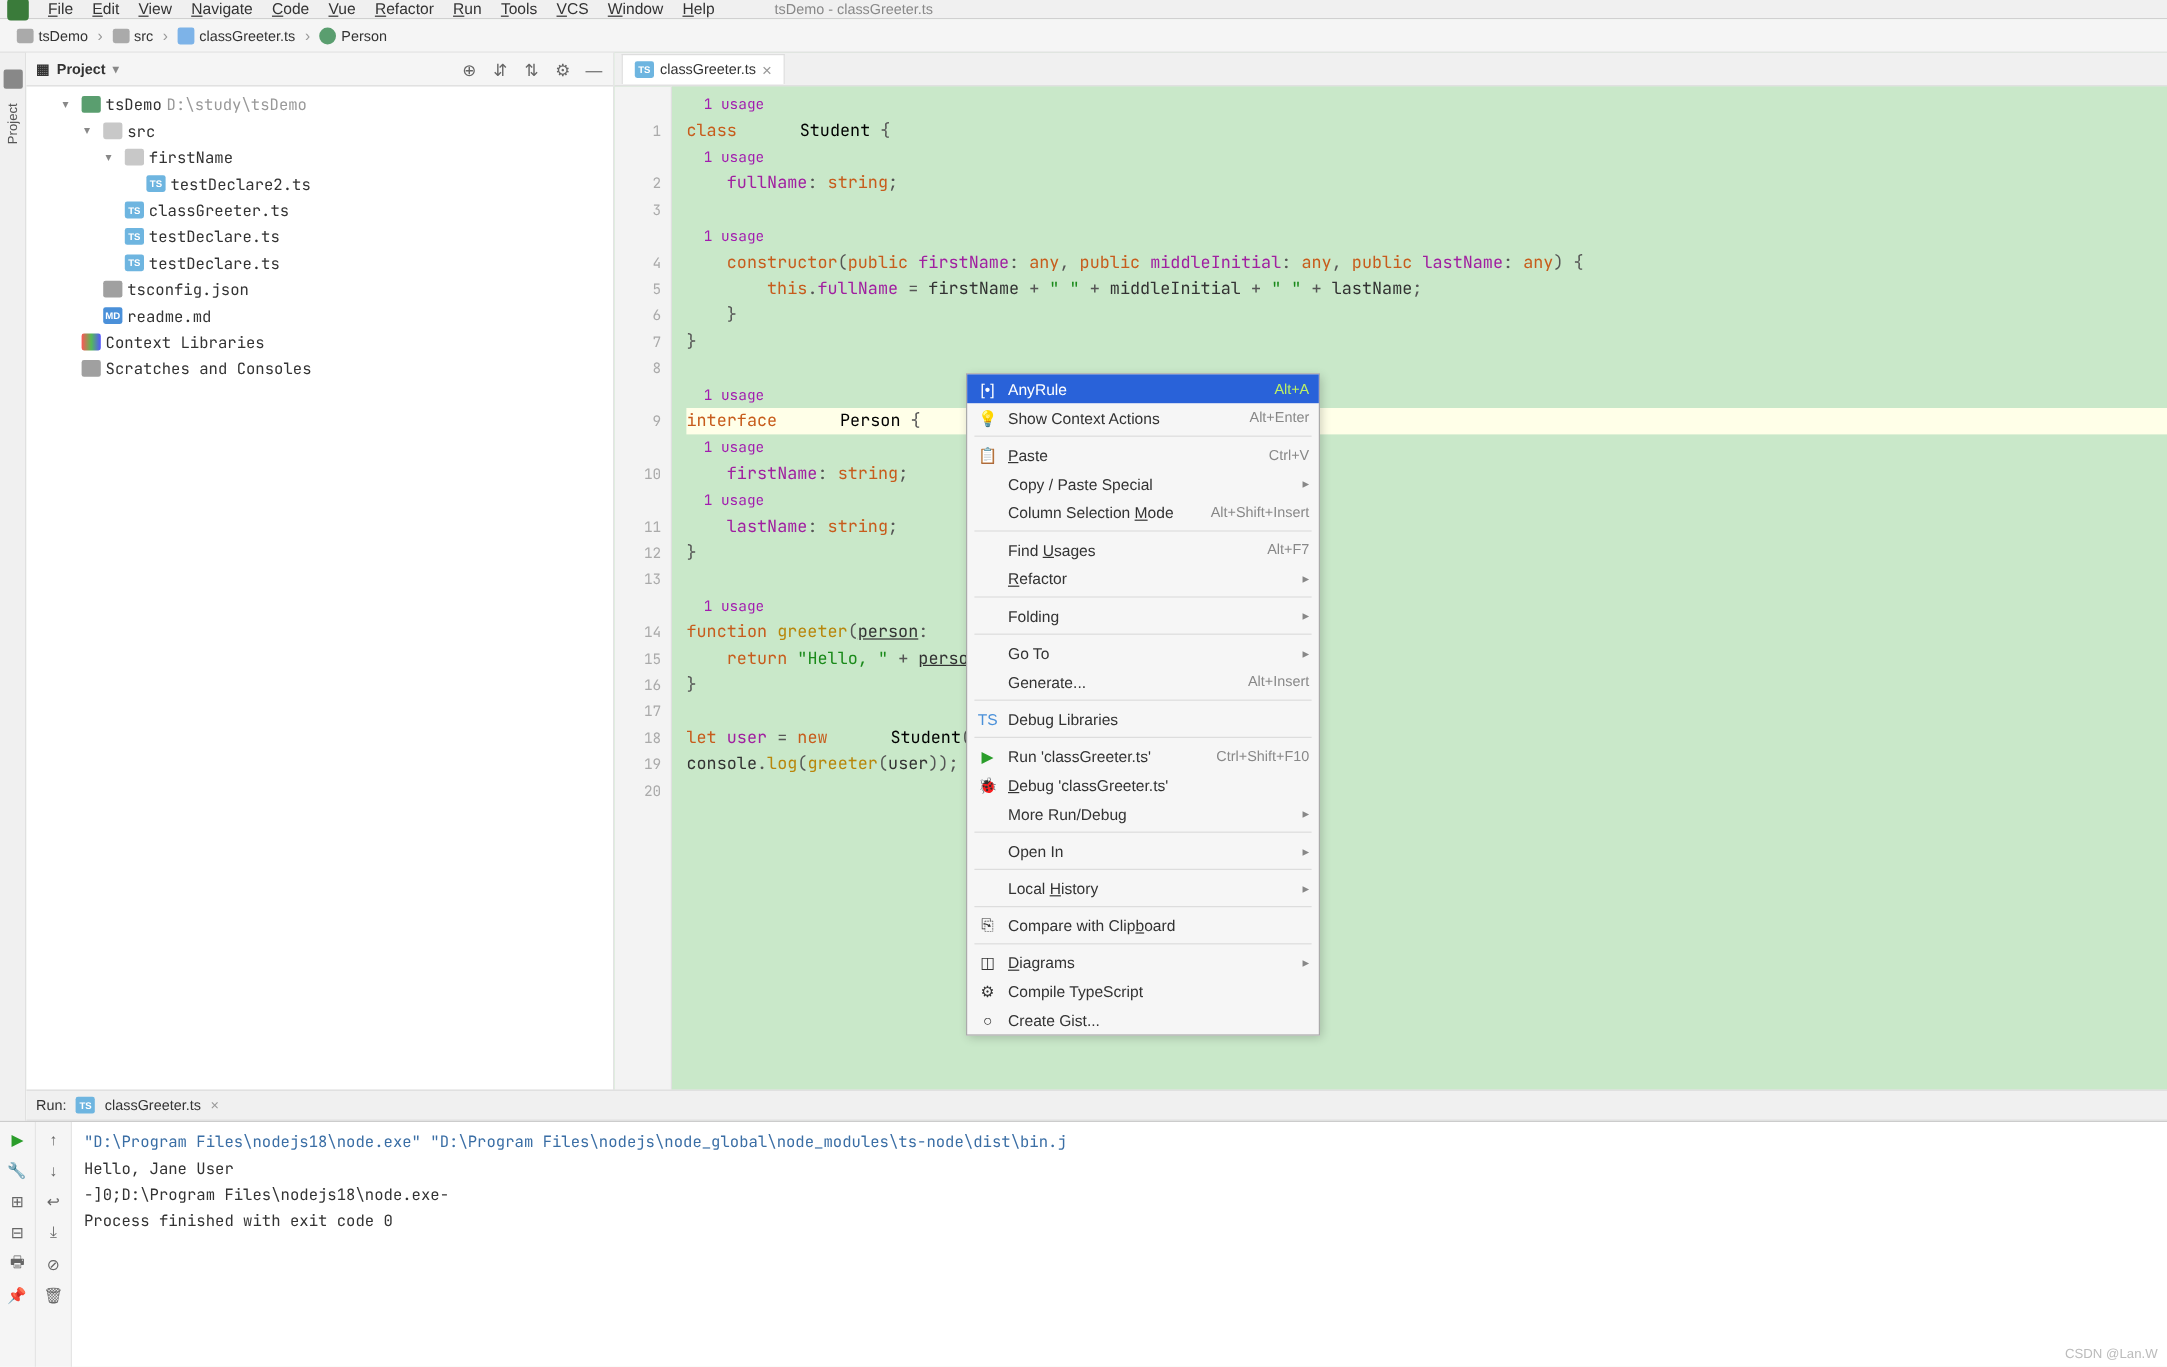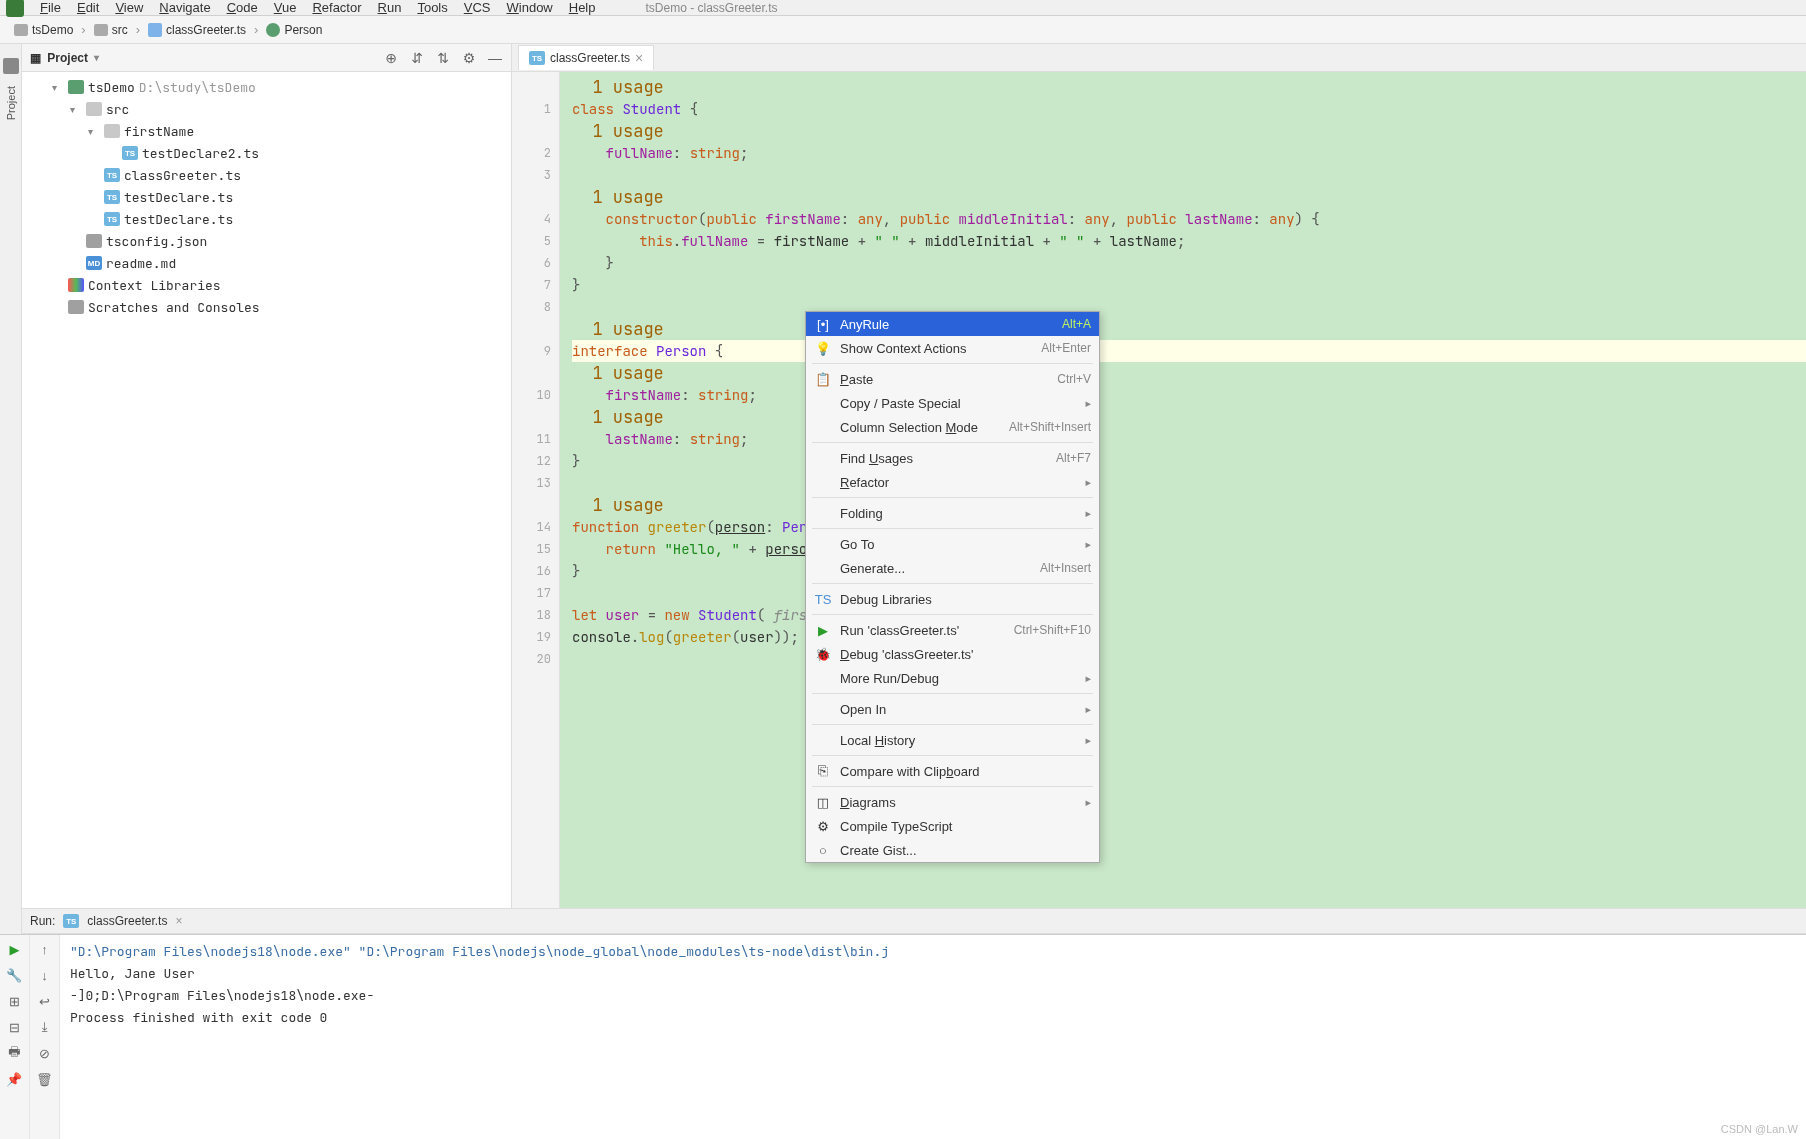--- a/index.html
+++ b/index.html
@@ -40,24 +40,24 @@
 .editor-area { flex: 1; display: flex; flex-direction: column; background: #c9e8c9; min-width: 0; }
 .tabs-bar { height: 28px; background: #f0f0f0; border-bottom: 1px solid #ddd; display: flex; align-items: center; padding-left: 6px; }
 .tab { display: flex; align-items: center; gap: 5px; padding: 4px 10px; background: #fff; border: 1px solid #ddd; border-bottom: none; font-size: 12px; }
 .tab-close { color: #999; cursor: pointer; font-size: 14px; }
 .editor-body { flex: 1; display: flex; overflow: hidden; position: relative; }
 .gutter { width: 48px; background: #f3f3f3; border-right: 1px solid #e0e0e0; color: #aaa; font-family: "JetBrains Mono", Consolas, monospace; font-size: 12px; text-align: right; padding: 4px 8px 4px 0; line-height: 22px; }
 .gutter-line { height: 22px; }
 .gutter-hint { height: 22px; }
 .code { flex: 1; font-family: "JetBrains Mono", Consolas, monospace; font-size: 14px; line-height: 22px; padding: 4px 0 4px 12px; background: #c9e8c9; position: relative; white-space: pre; }
 .code-line { height: 22px; }
-.hint-line { height: 22px; color: #a16207; font-size: 17px; }
+.hint-line { height: 22px; color: #a21caf; font-size: 12px; }
 .hl-line { background: #ffffe8; display: block; width: 100%; }
 .kw { color: #c75c1c; }
-.type { color: #6d28d9; }
+.type { color: #000000; margin-left: 44px; }
 .ident { color: #333; }
 .prop { color: #a020a0; }
 .str { color: #1a8a1a; }
 .param { color: #888; font-style: italic; }
 .func { color: #b8860b; }
 .punc { color: #555; }
 .editor-status { height: 22px; background: #f5f5f5; border-top: 1px solid #ddd; padding: 2px 10px; font-size: 12px; color: #666; }
 .context-menu { position: absolute; left: 805px; top: 311px; width: 295px; background: #f6f6f6; border: 1px solid #aaa; box-shadow: 2px 2px 8px rgba(0,0,0,0.2); z-index: 1000; font-size: 13px; }
 .menu-row { display: flex; align-items: center; height: 24px; padding: 0 8px; gap: 8px; cursor: pointer; }
 .menu-row.selected { background: #2962d9; color: #fff; }

